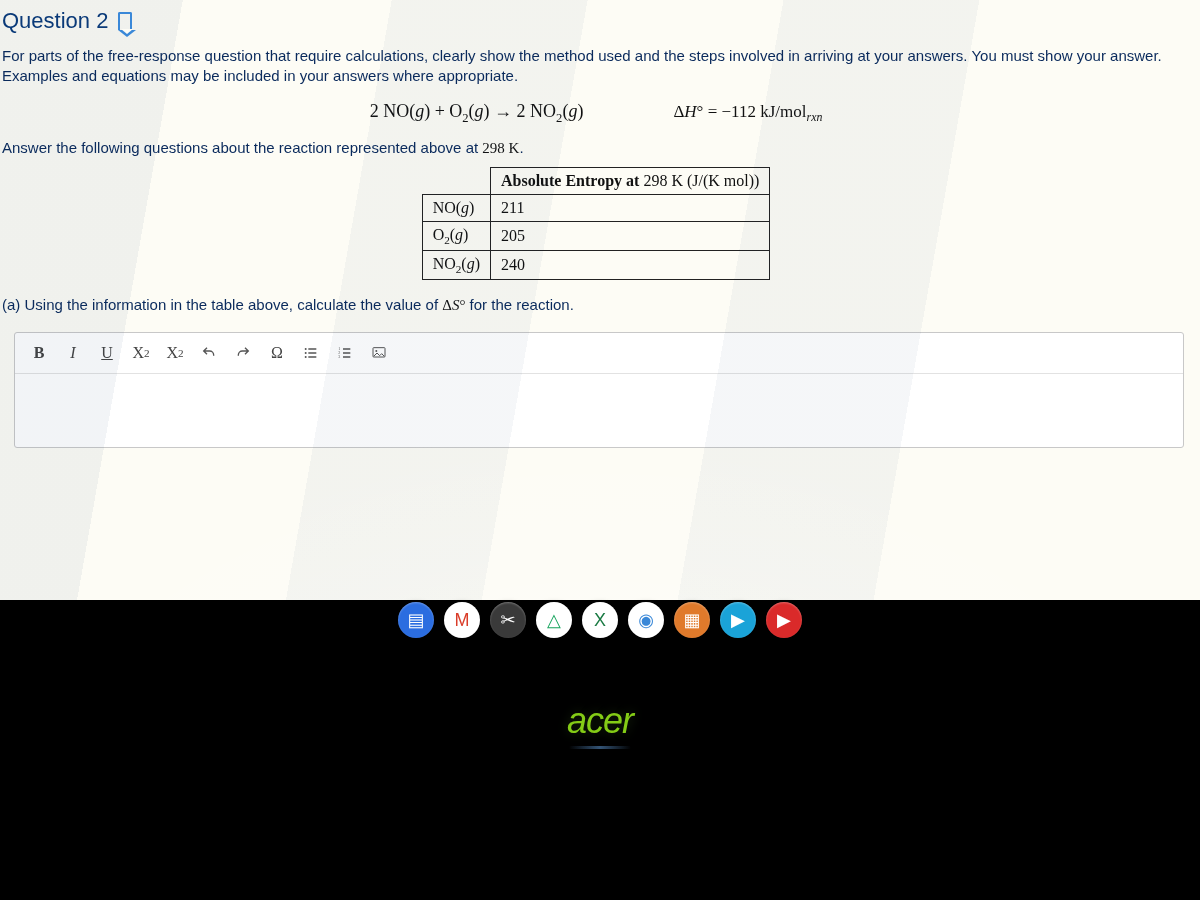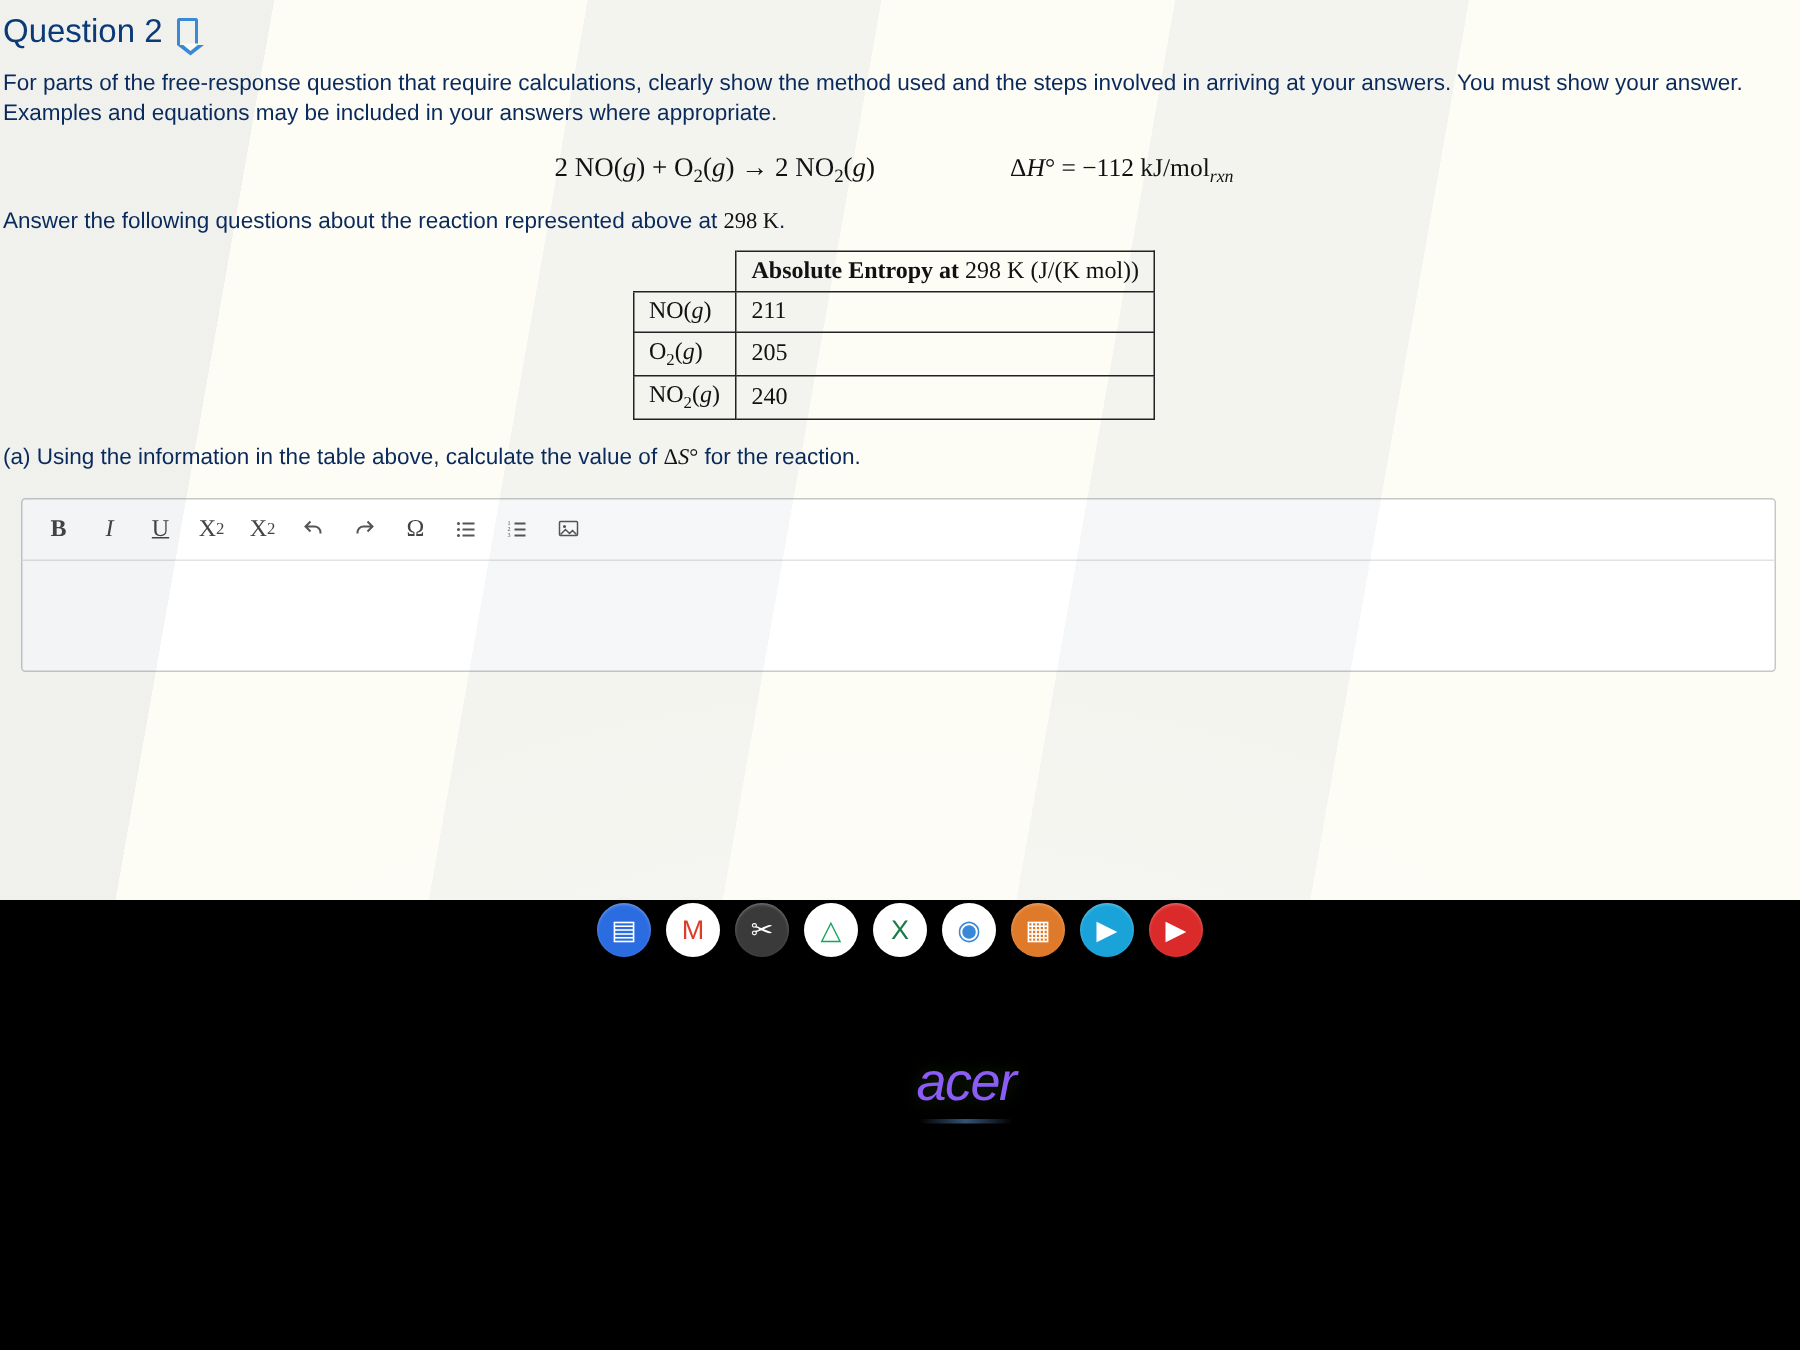--- a/index.html
+++ b/index.html
@@ -165,24 +165,23 @@
   }
   .acer {
     position: absolute;
     left: 50%;
     top: 700px;
     transform: translateX(-50%);
     font-family: Arial, sans-serif;
     font-size: 36px;
     font-style: italic;
     font-weight: 400;
-    color: #8b5cf6;
+    color: #84cc16;
     letter-spacing: -1px;
     text-shadow: 0 0 12px rgba(111,182,63,0.25);
-    margin-left: 44px;
   }
   .acer::after {
     content: "";
     display: block;
     margin: 4px auto 0;
     width: 62px;
     height: 3px;
     background: linear-gradient(90deg, transparent, #4a78a8, transparent);
     border-radius: 2px;
     opacity: .7;

